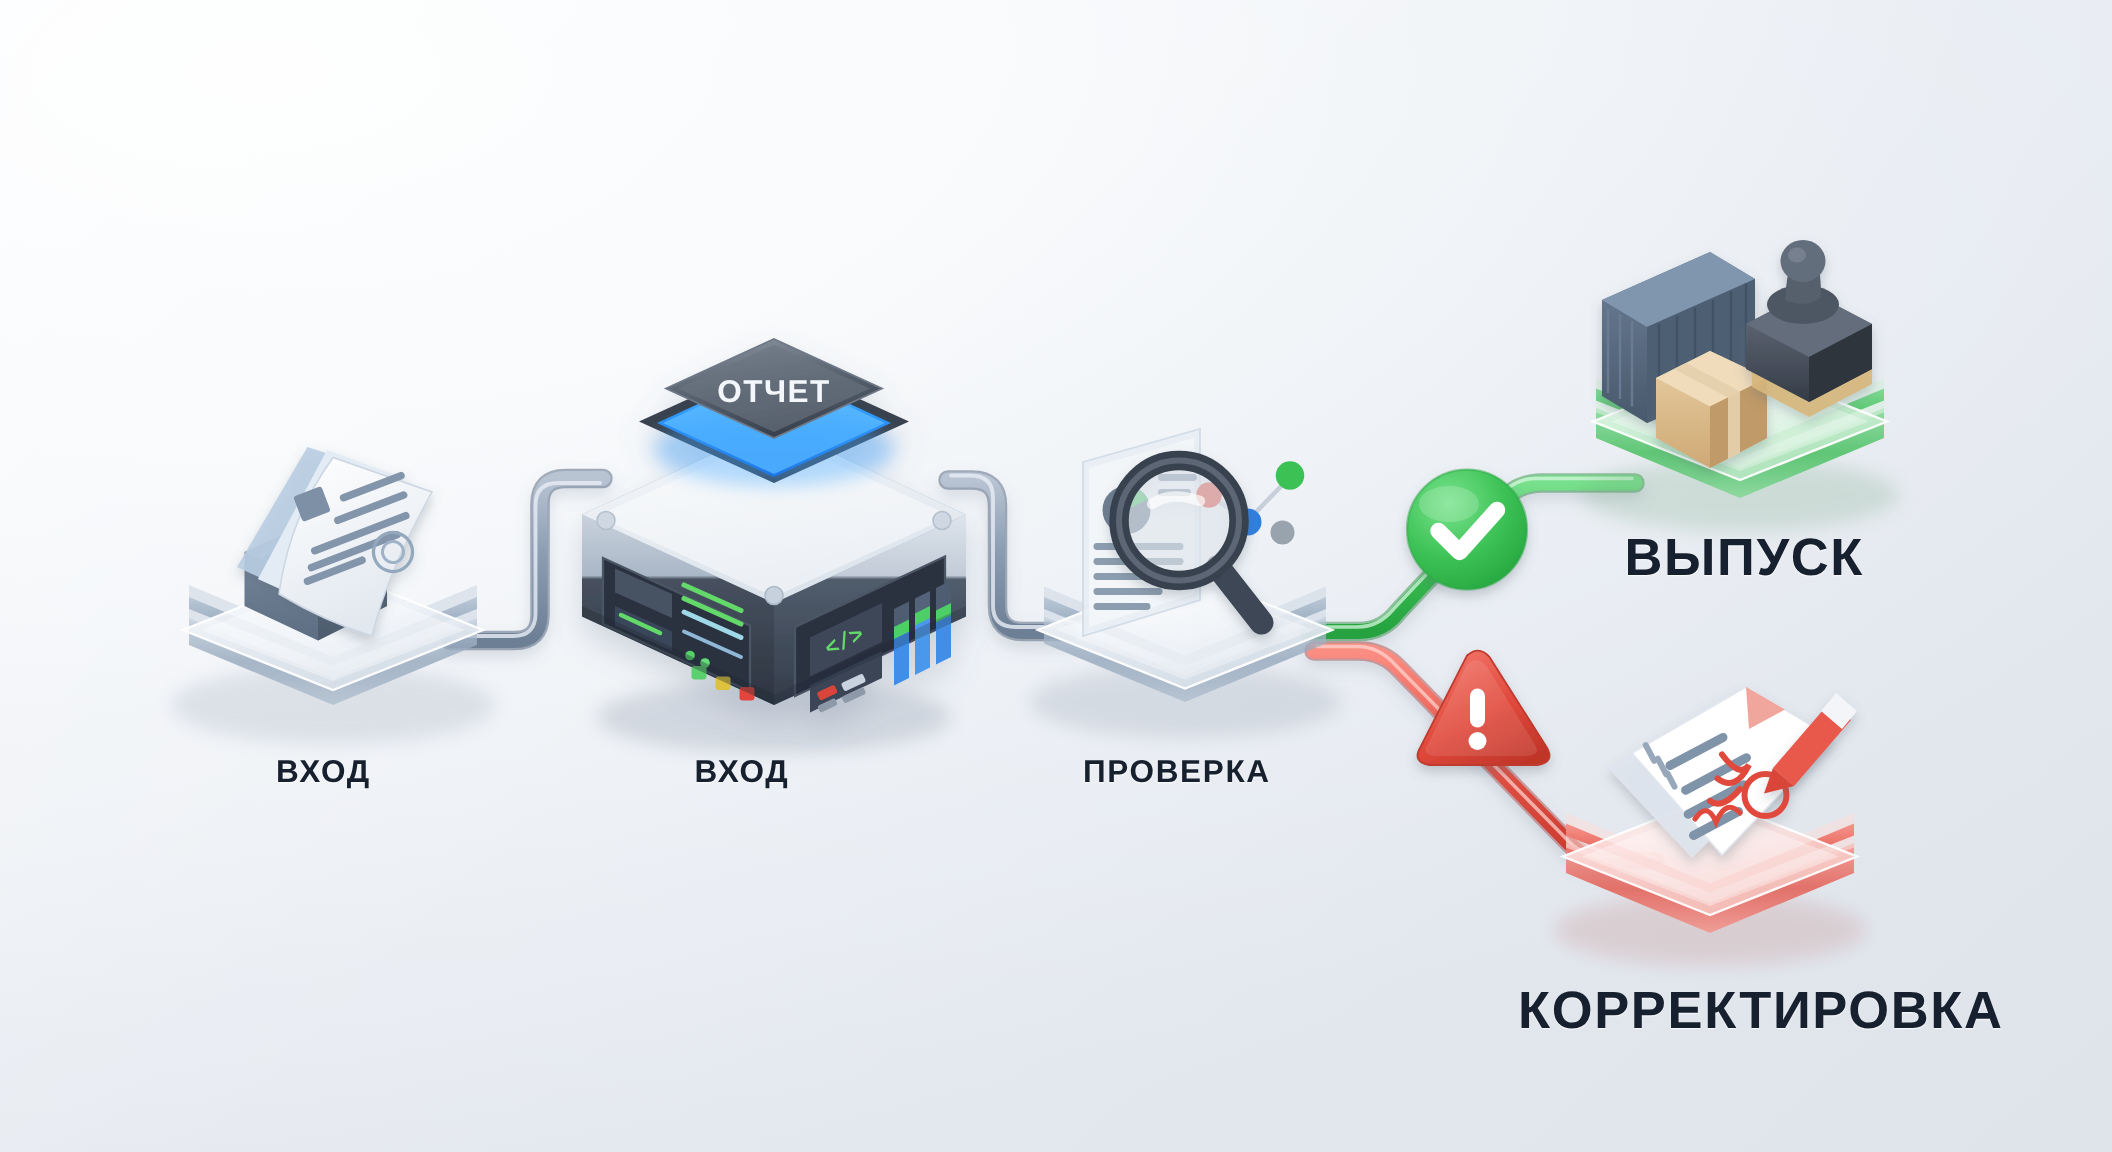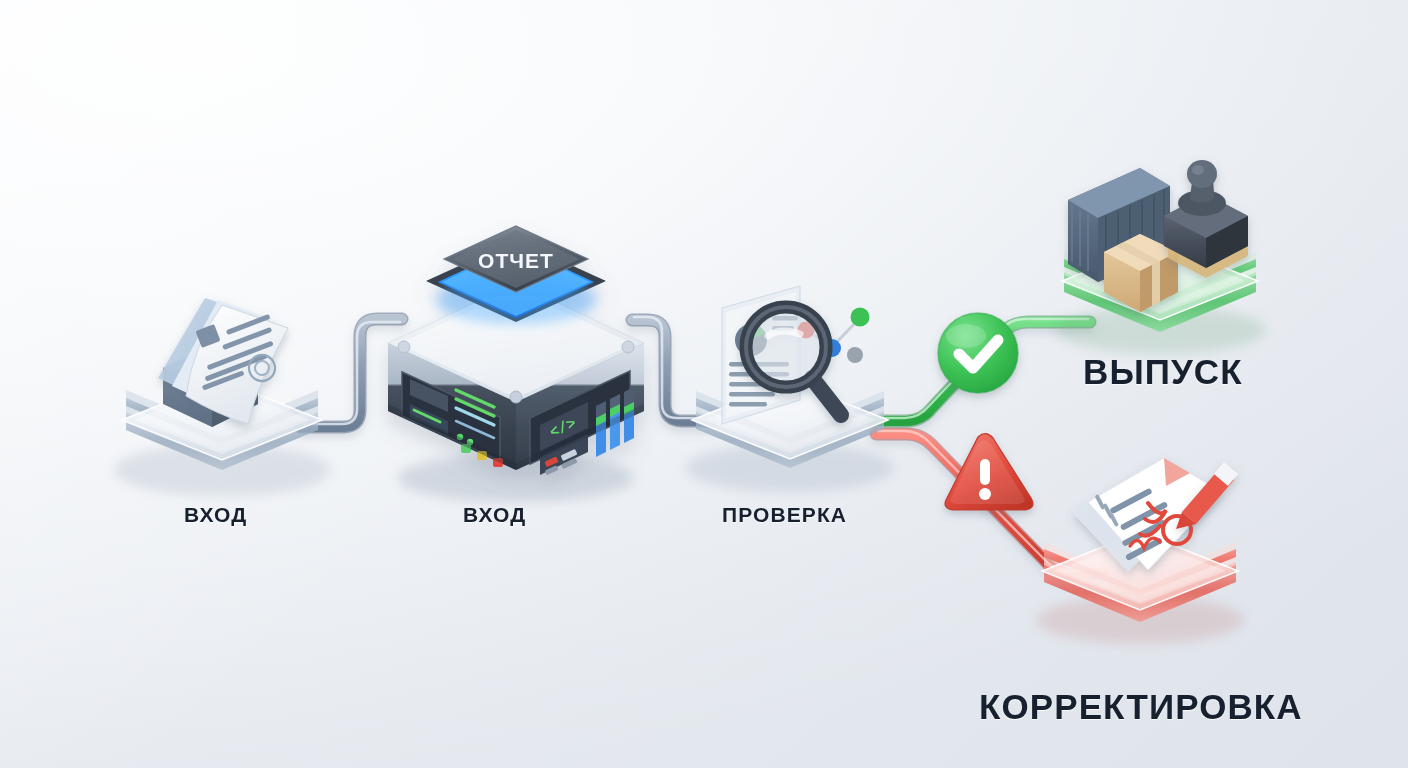--- a/index.html
+++ b/index.html
@@ -33,21 +33,21 @@
     white-space: nowrap;
     z-index: 6;
     text-shadow: 0 1px 1px rgba(255,255,255,.85);
     font-family: "Liberation Sans", sans-serif;
   }
   .label.big { font-size: 35px; }
   .lbl-vhod   { left: 184px; top: 503px; }
   .lbl-otchet { left: 463px; top: 503px; }
   .lbl-prov   { left: 698px; top: 503px; margin-left: 24px; }
   .lbl-vyp    { left: 1083px; top: 352px; }
-  .lbl-korr   { left: 979px; top: 654px; margin-top: 33px; }
+  .lbl-korr   { left: 1012px; top: 654px; }
 </style>
 </head>
 <body>
 
 <div id="stage">
 
   <svg class="layer" id="wires" viewBox="0 0 1408 768">
     <defs>
       <linearGradient id="gGray" x1="0" y1="0" x2="0" y2="1">
         <stop offset="0%" stop-color="#b8c4d2"></stop>

